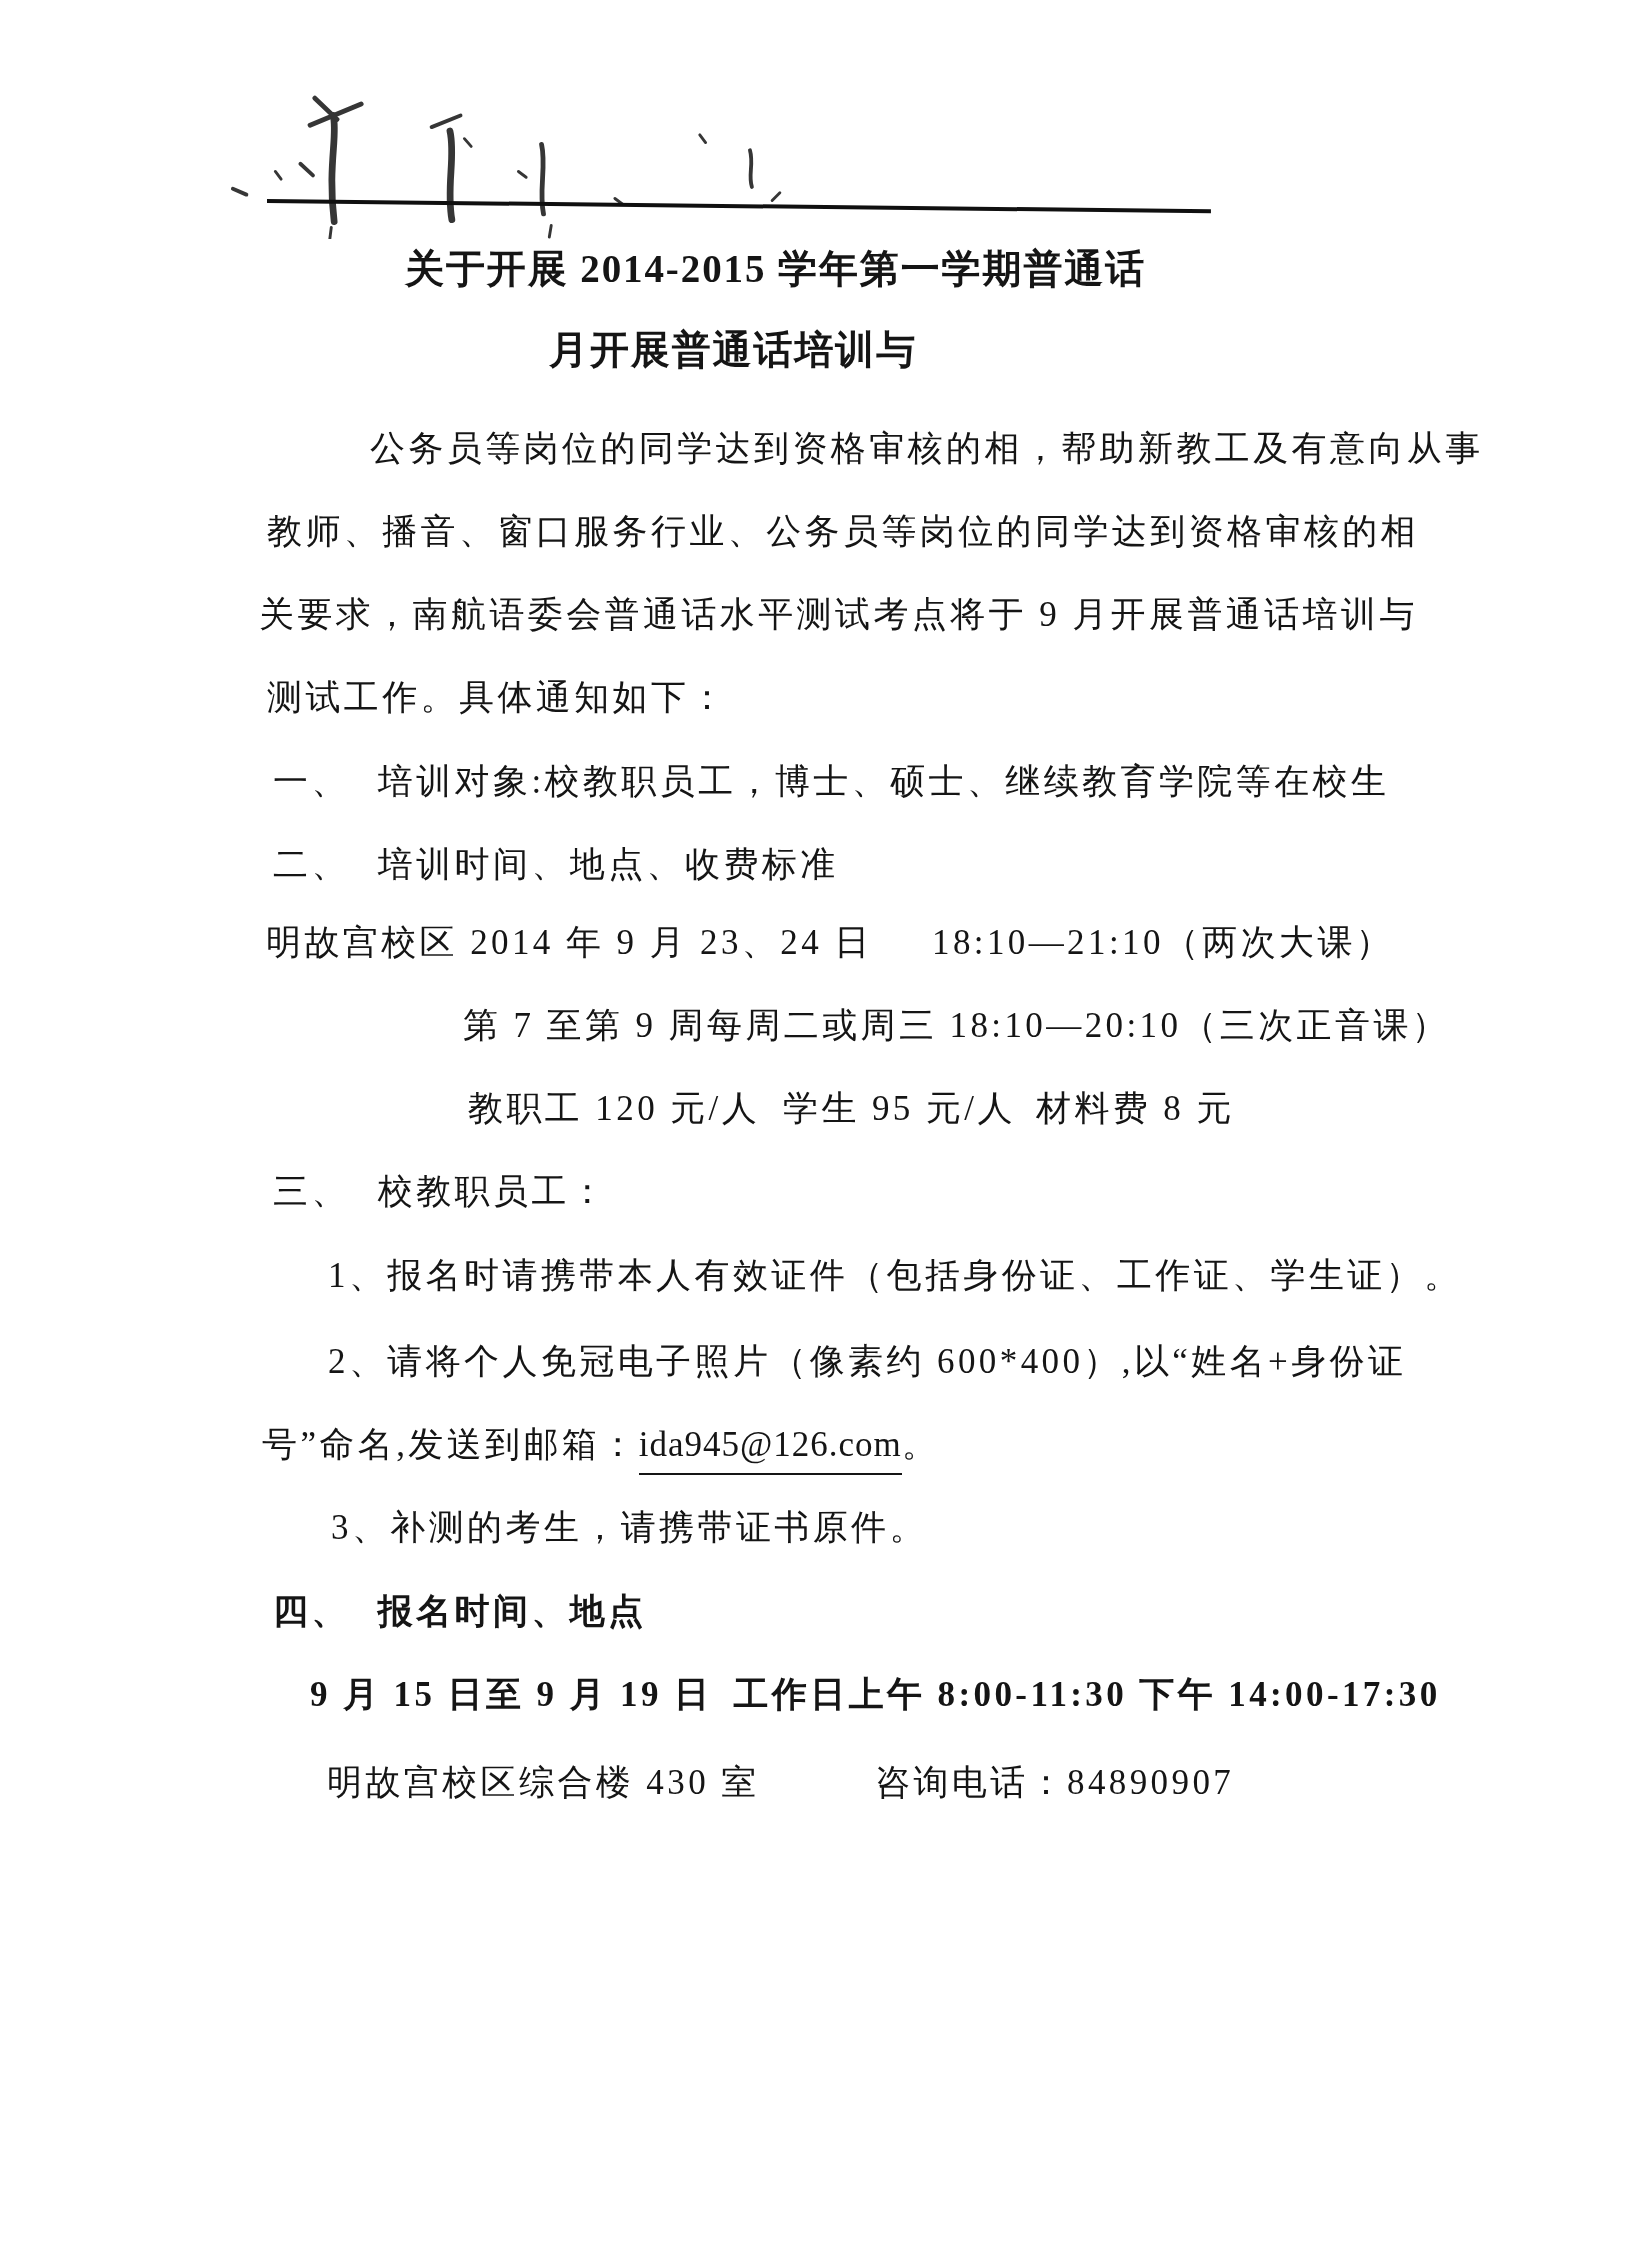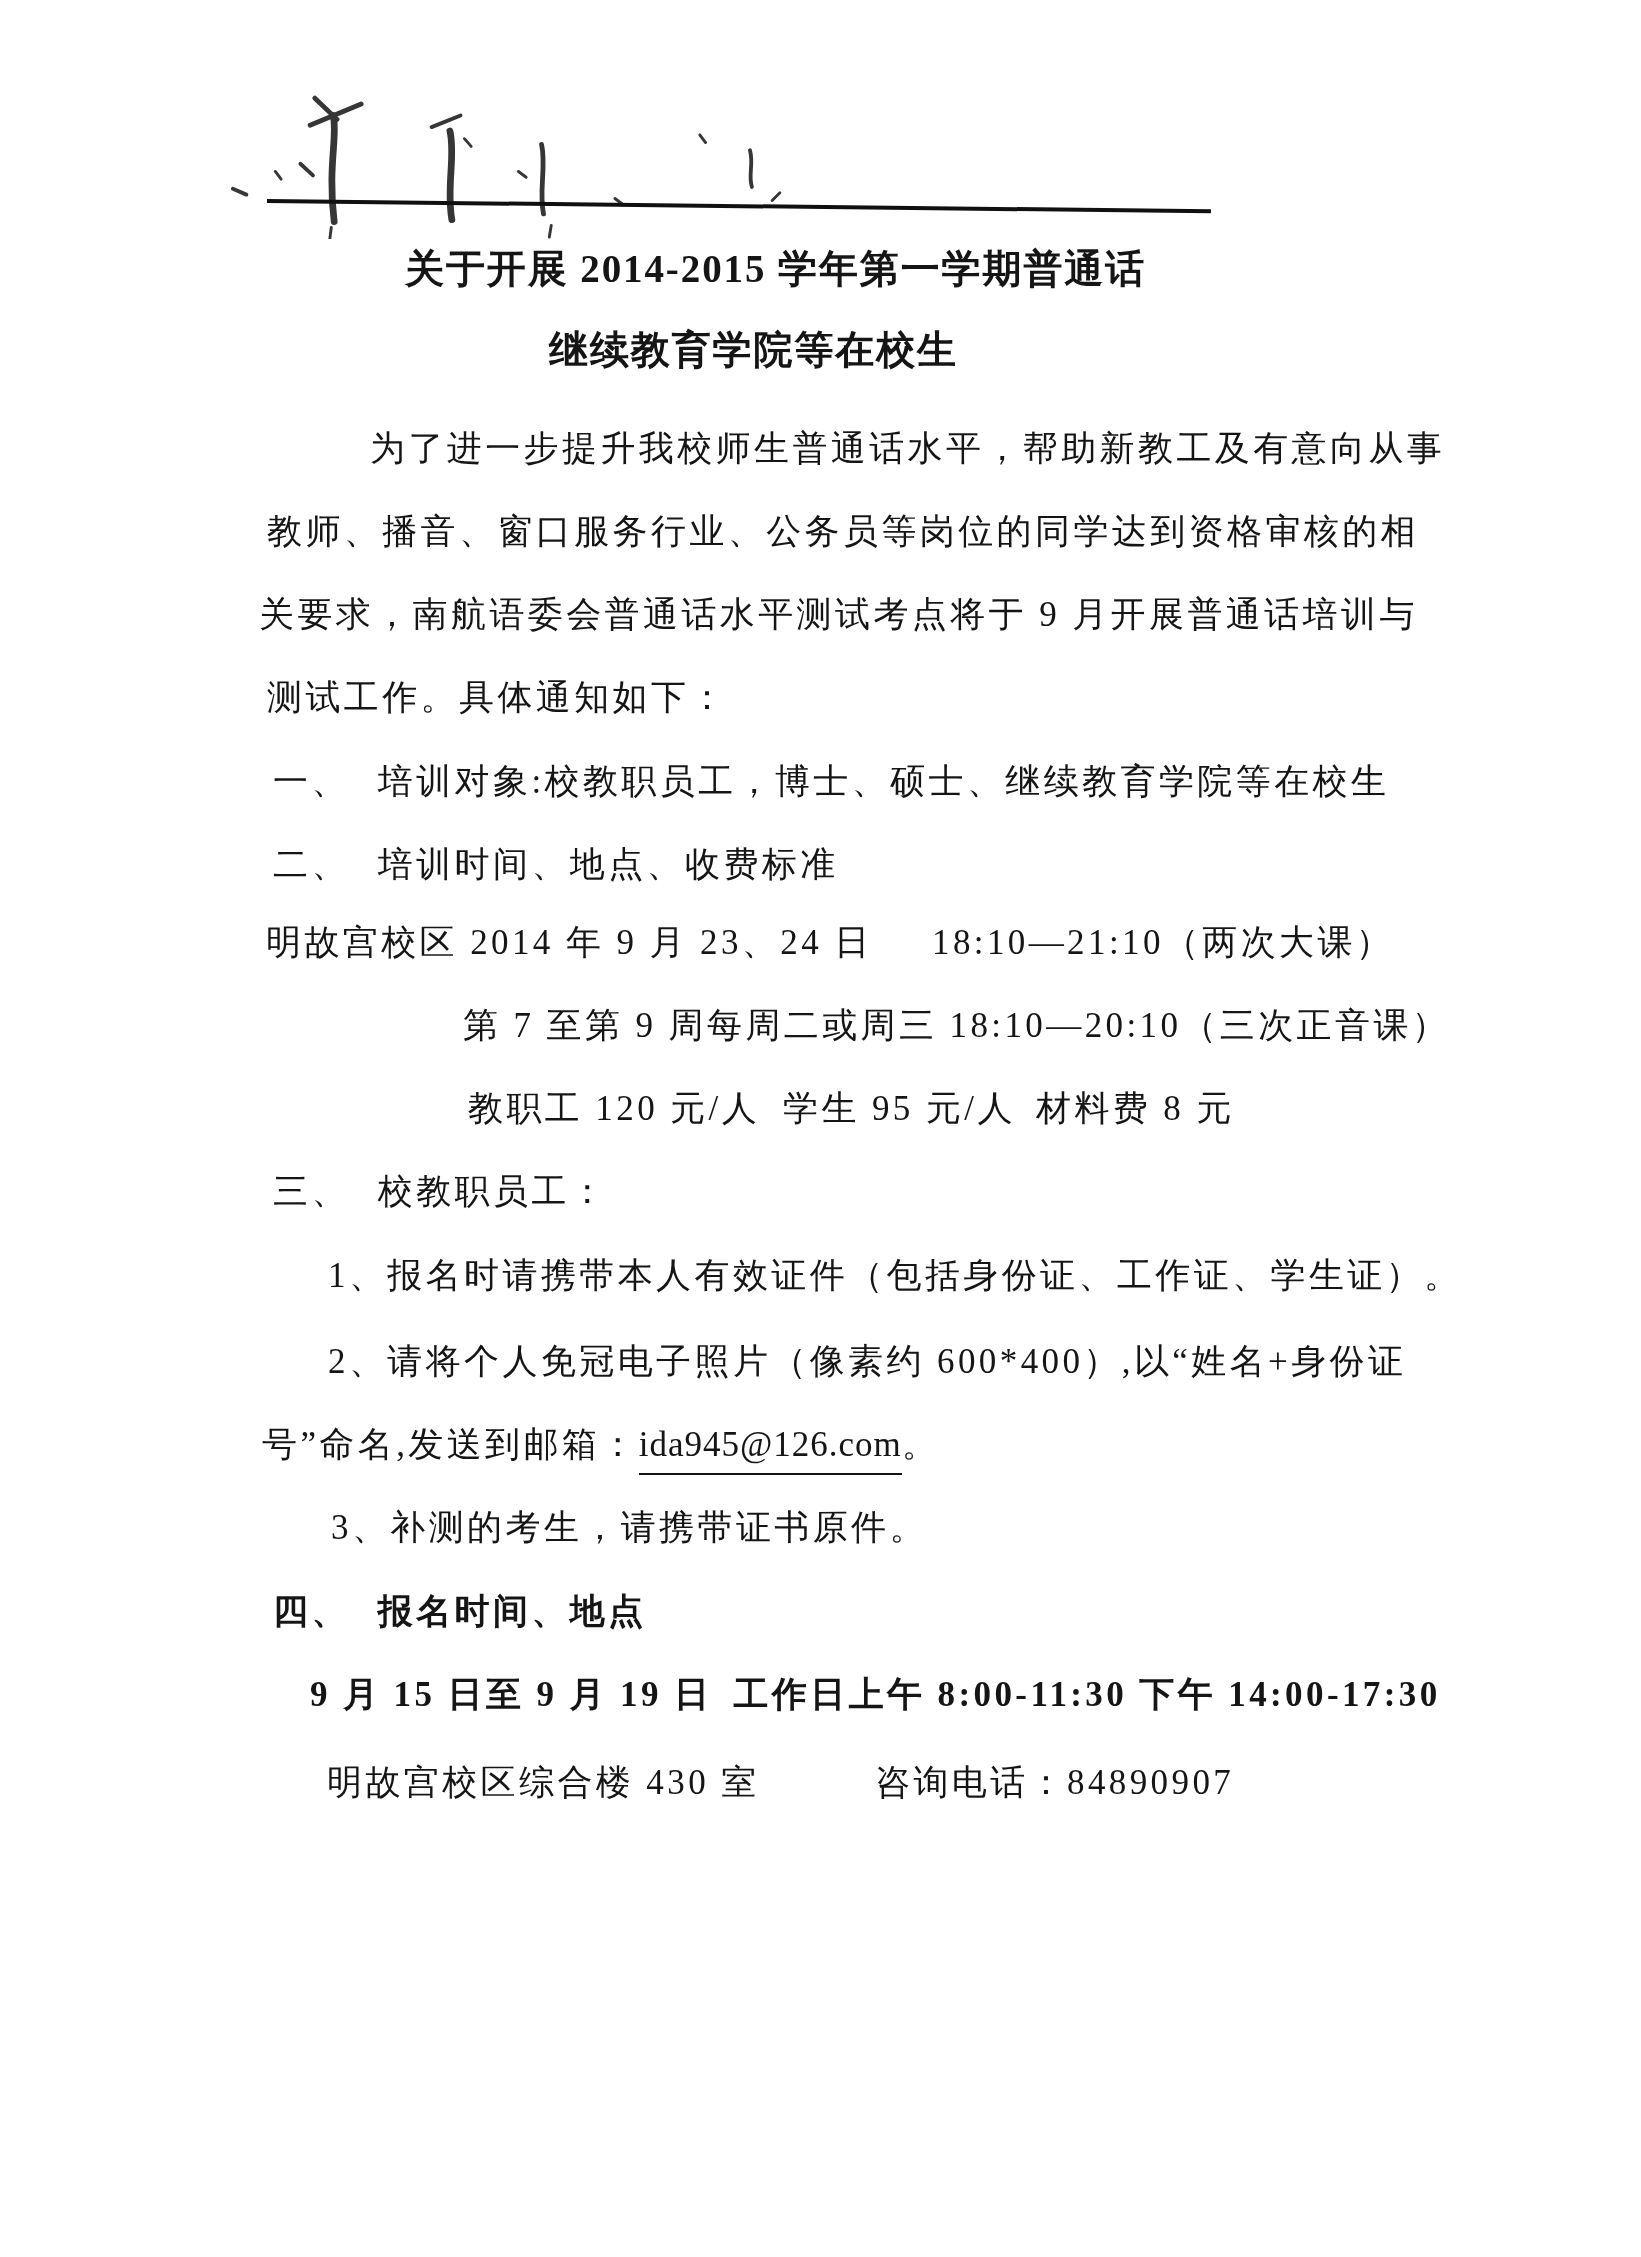--- a/index.html
+++ b/index.html
@@ -68,23 +68,23 @@
       <path d="M412,128 L420,134" stroke-width="3"></path>
       <path d="M500,62 L506,70" stroke-width="3"></path>
       <path d="M552,78 C556,92 550,104 554,116" stroke-width="4"></path>
       <path d="M575,130 L583,122" stroke-width="3"></path>
     </g>
   </svg>
 
   <div class="rule"></div>
 
   <div class="line title" style="left:377px;top:243px">关于开展 2014-2015 学年第一学期普通话</div>
-  <div class="line title" style="left:521px;top:324px">继续教育学院等在校生</div>
+  <div class="line title" style="left:521px;top:324px">月开展普通话培训与</div>
 
-  <div class="line" style="left:370px;top:425px">为了进一步提升我校师生普通话水平，帮助新教工及有意向从事</div>
+  <div class="line" style="left:370px;top:425px">公务员等岗位的同学达到资格审核的相，帮助新教工及有意向从事</div>
   <div class="line" style="left:267px;top:508px">教师、播音、窗口服务行业、公务员等岗位的同学达到资格审核的相</div>
   <div class="line" style="left:259px;top:591px">关要求，南航语委会普通话水平测试考点将于 9 月开展普通话培训与</div>
   <div class="line" style="left:267px;top:674px">测试工作。具体通知如下：</div>
 
   <div class="line" style="left:273px;top:758px">
     <span>一、</span><span class="seg-gap">培训对象:校教职员工，博士、硕士、继续教育学院等在校生</span>
   </div>
 
   <div class="line" style="left:273px;top:841px">
     <span>二、</span><span class="seg-gap">培训时间、地点、收费标准</span>

